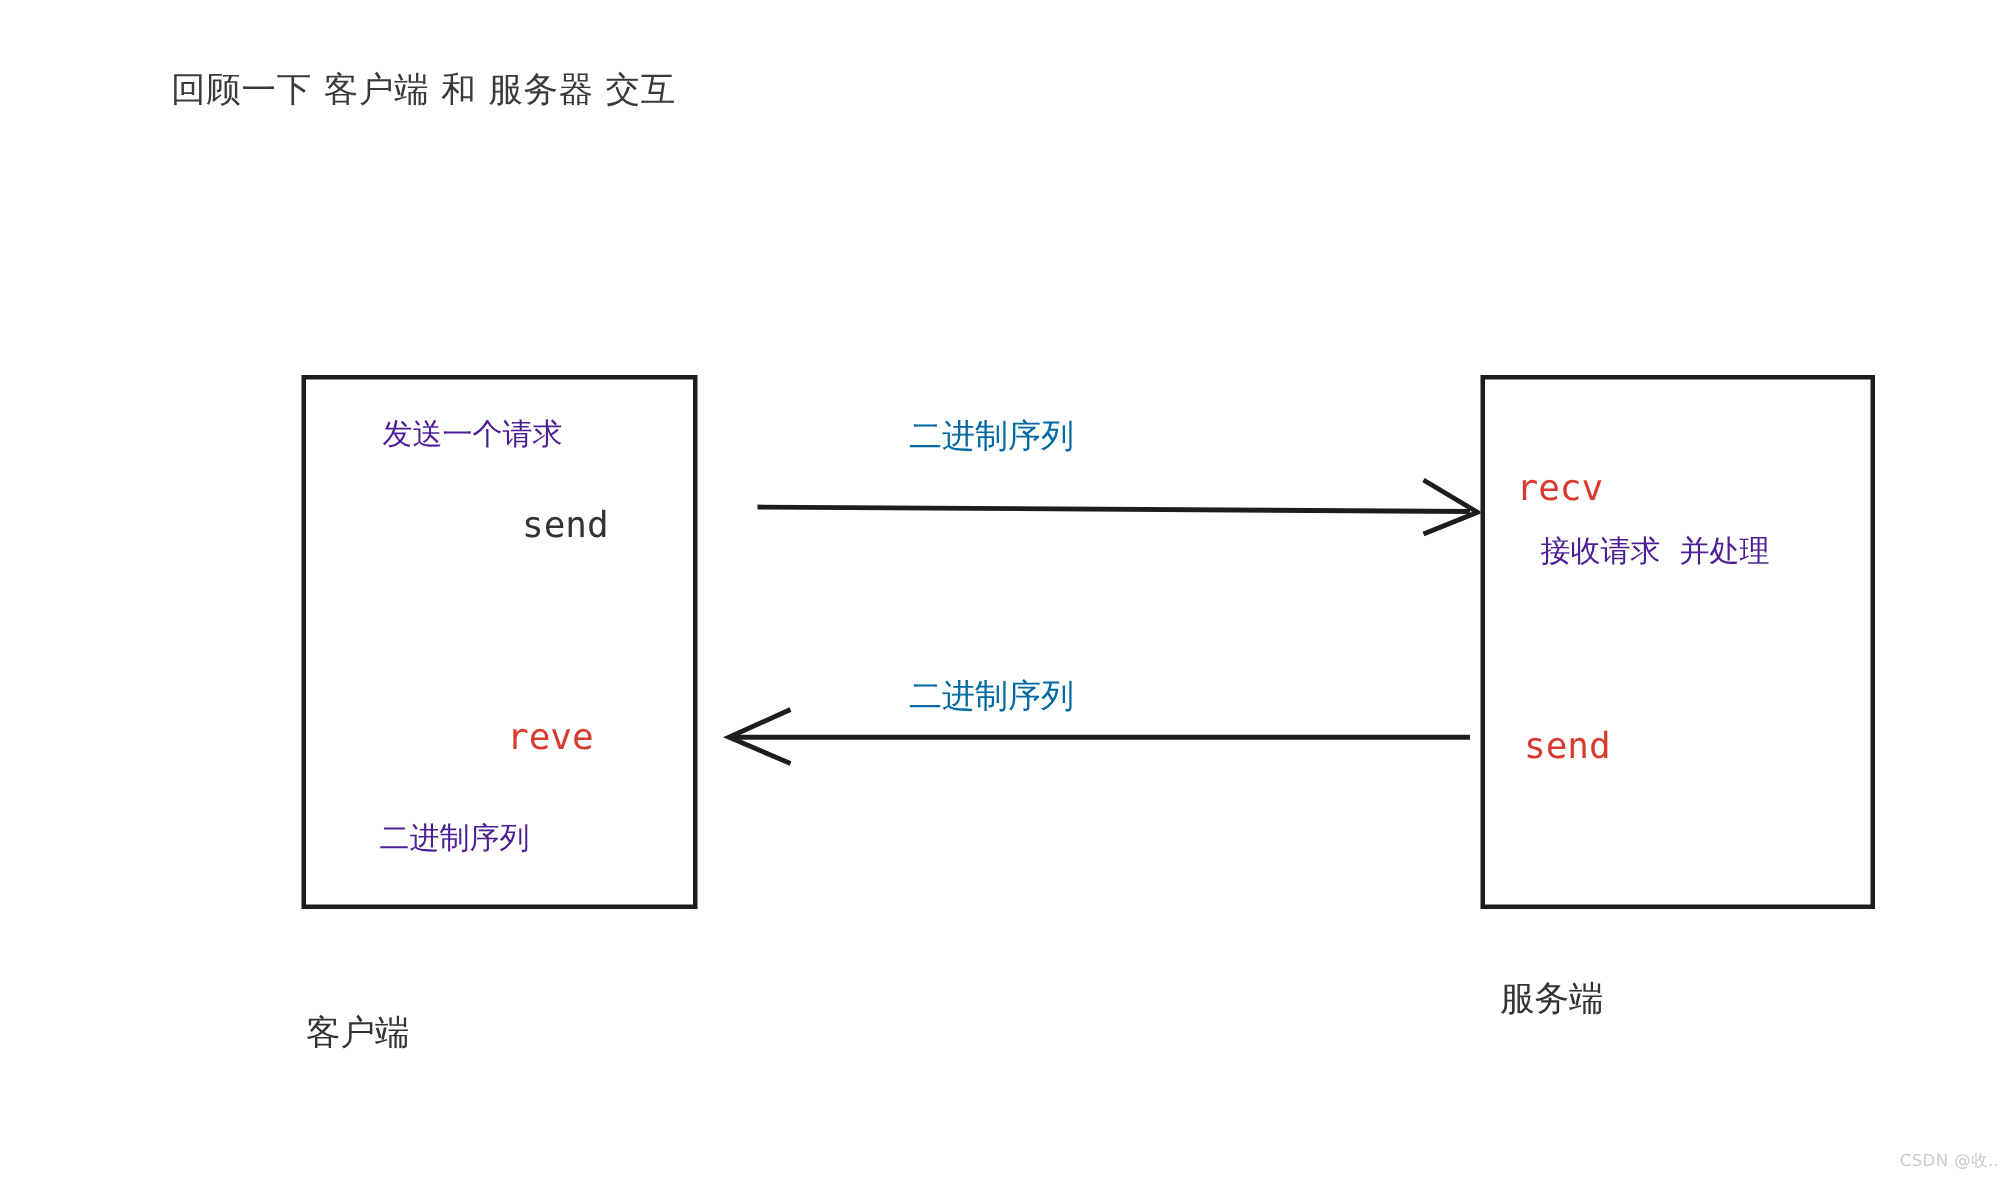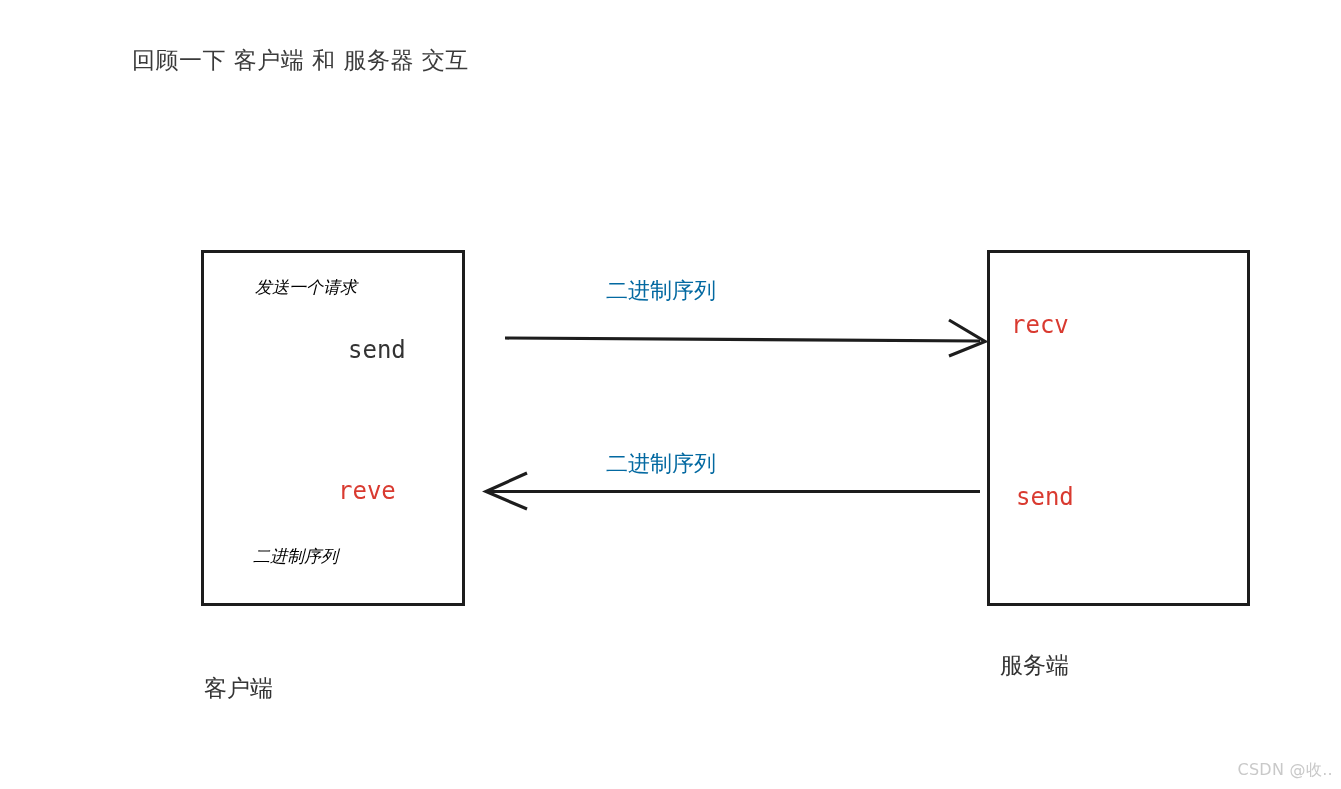--- a/index.html
+++ b/index.html
@@ -20,21 +20,21 @@
     position: absolute;
     left: 0;
     top: 0;
     width: 1341px;
     height: 789px;
   }
 
   
   .page-title {
     position: absolute;
-    left: 132px;
+    left: 114px;
     top: 44px;
     font-size: 23px;
     line-height: 32px;
     letter-spacing: 0.5px;
     color: #3a3a3a;
     white-space: pre;
   }
 
   
   .node-box {
@@ -57,23 +57,22 @@
   }
 
   
   .box-text {
     position: absolute;
     white-space: pre;
     line-height: 1.2;
   }
   .cjk {
     font-family: "DejaVu Sans", "Liberation Sans", sans-serif;
-    font-size: 17px;
-    color: #000000;
-    font-style: italic;
+    font-size: 20px;
+    color: #4c1d95;
   }
   .mono {
     font-family: "DejaVu Sans Mono", "Liberation Mono", monospace;
     font-size: 24px;
     color: #333333;
   }
   .mono-red {
     font-family: "DejaVu Sans Mono", "Liberation Mono", monospace;
     font-size: 24px;
     color: #d93a30;
@@ -121,21 +120,21 @@
     width: 1341px;
     height: 789px;
     pointer-events: none;
   }
 
   
   #watermark {
     position: absolute;
     right: 8px;
     bottom: 8px;
-    font-size: 16px;
+    font-size: 11px;
     color: #c9c9c9;
     letter-spacing: 0.3px;
     white-space: pre;
     font-family: "DejaVu Sans", "Liberation Sans", sans-serif;
   }
 </style>
 </head>
 <body>
 
 <div id="canvas">
@@ -159,20 +158,21 @@
   <div class="arrow-label" id="arrow-label-bottom">二进制序列</div>
 
   <div class="node-box" id="client-box"></div>
   <div class="box-text cjk" id="client-line-1">发送一个请求</div>
   <div class="box-text mono" id="client-line-2">send</div>
   <div class="box-text mono-red" id="client-line-3">reve</div>
   <div class="box-text cjk" id="client-line-4">二进制序列</div>
 
   <div class="node-box" id="server-box"></div>
   <div class="box-text mono-red" id="server-line-1">recv</div>
+  <div class="box-text cjk" id="server-line-2">接收请求  并处理</div>
   <div class="box-text mono-red" id="server-line-3">send</div>
 
   <div class="node-caption" id="client-caption">客户端</div>
   <div class="node-caption" id="server-caption">服务端</div>
 
   <div id="watermark">CSDN @收..</div>
 
 </div>
 
 </body></html>

